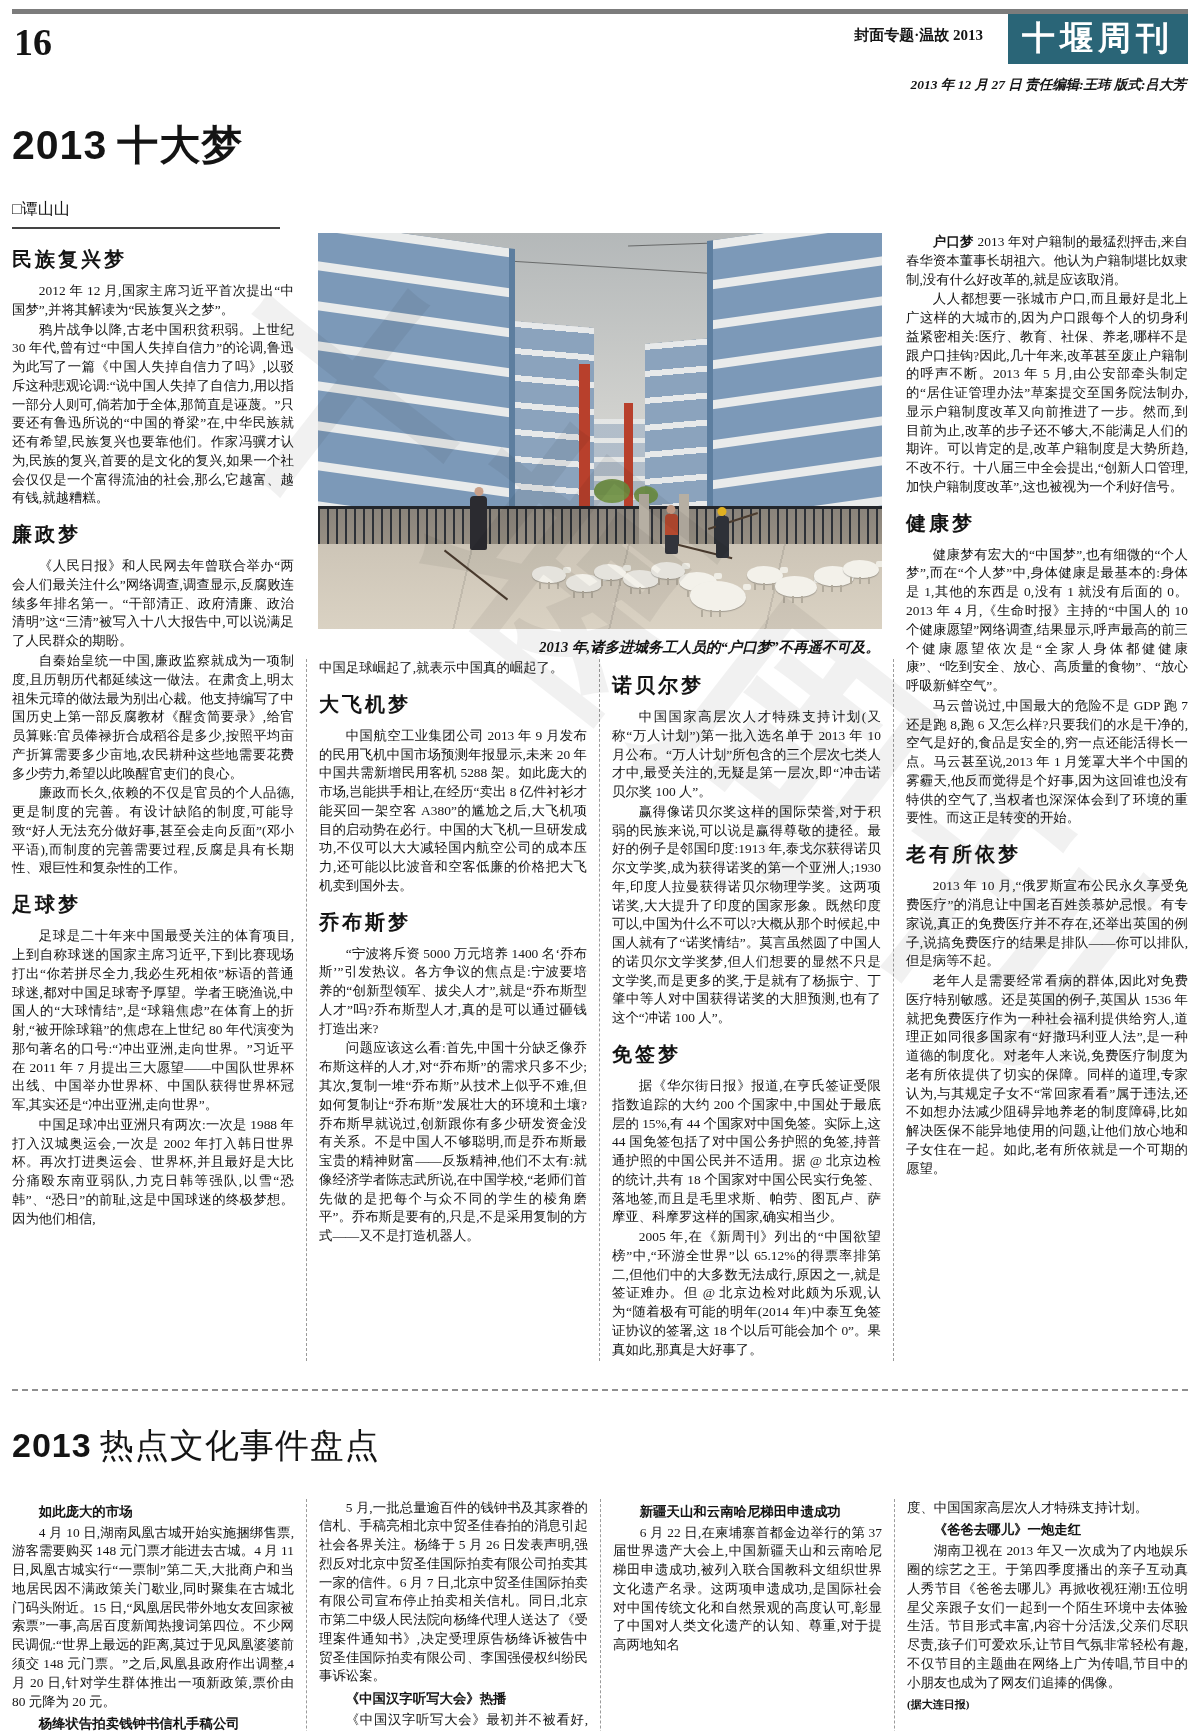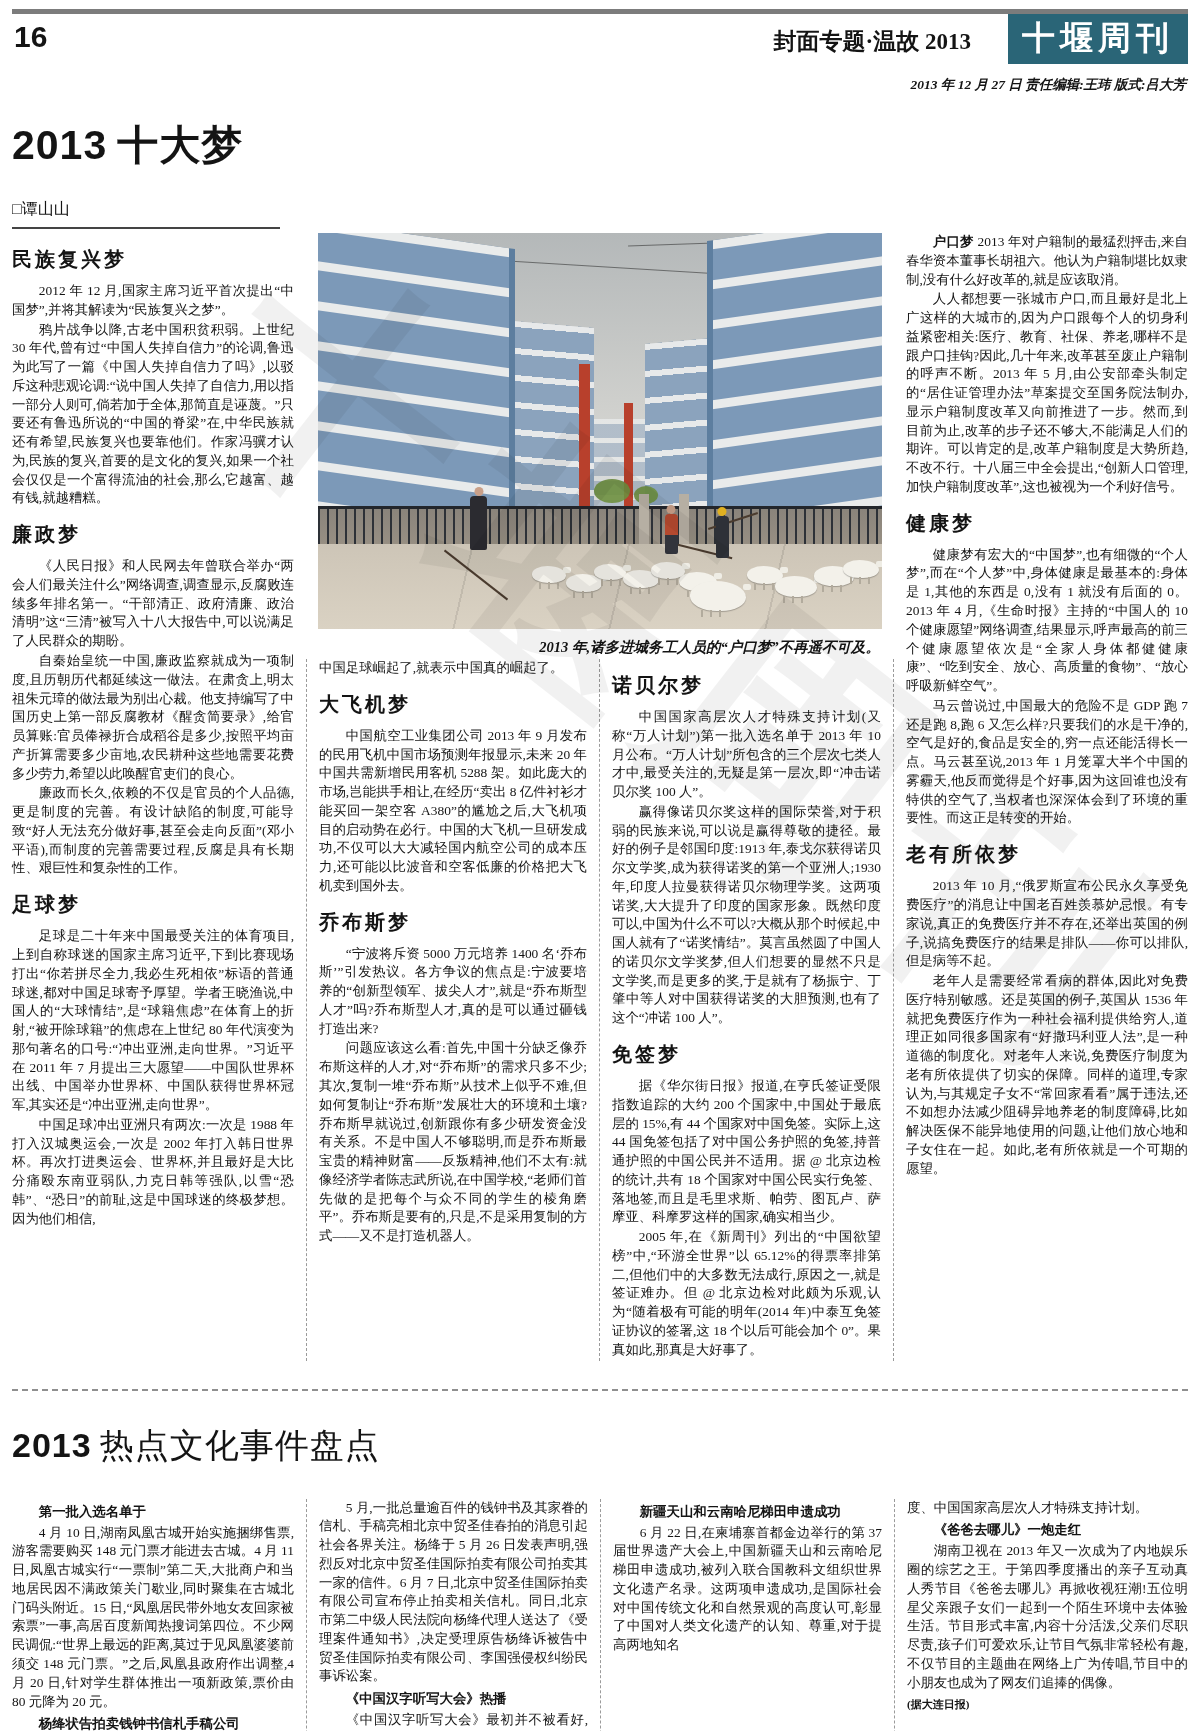--- a/index.html
+++ b/index.html
@@ -2,25 +2,25 @@
 <html><head>
 <meta charset="utf-8">
 <style>
   * { margin:0; padding:0; box-sizing:border-box; }
   body { background:#e9e9e9; font-family:"Liberation Serif", serif; }
   .page { position:relative; width:1200px; min-height:1731px; margin:0 auto; background:#fff;
           color:#141414; padding:0 12px 20px; overflow:hidden; }
   
   .top-rule { height:5px; background:#7c7c7c; margin-top:9px; }
   .hdr { position:relative; height:88px; }
-  .page-num { position:absolute; left:2px; top:6px; font-family:Liberation Sans, sans-serif;
-              font-size:30px; font-weight:bold; }
+  .page-num { position:absolute; left:2px; top:6px; font-family:Liberation Serif, serif;
+              font-size:38px; font-weight:bold; }
   .brand-box { position:absolute; right:0; top:0; background:#2a6577; color:#fff;
                font-size:33px; font-weight:bold; padding:6px 14px; letter-spacing:5px; line-height:1.15; }
-  .section-title { position:absolute; right:217px; top:12px; font-size:23px; font-weight:bold; white-space:nowrap; }
+  .section-title { position:absolute; right:205px; top:12px; font-size:15px; font-weight:bold; white-space:nowrap; }
   .dateline { position:absolute; right:2px; top:62px; font-size:13.5px; font-weight:bold;
               font-style:italic; white-space:nowrap; }
   
   .a1-title { margin-top:16px; font-size:41px; font-weight:bold; letter-spacing:1px; }
   .a1-title .digits { font-family:"Liberation Sans",sans-serif; margin-right:10px; }
   .byline { margin-top:26px; width:268px; border-bottom:2px solid #444; padding-bottom:7px; font-size:16px; }
   .a1-grid { display:grid; grid-template-columns:repeat(4,1fr); grid-template-rows:auto 1fr; margin-top:4px; }
   .a1-col1 { grid-column:1; grid-row:1 / span 2; padding-right:12px; }
   .a1-photoblock { grid-column:2 / span 2; grid-row:1; padding:0 12px; }
   .a1-col2 { grid-column:2; grid-row:2; padding:0 12px; border-left:1px dashed #9a9a9a; border-right:1px dashed #9a9a9a; }
@@ -177,21 +177,21 @@
   </div>
 
   <div class="watermark">十堰周刊</div>
 
   <div class="big-dash"></div>
 
   <h2 class="a2-title"><span class="digits">2013</span><span class="rest">热点文化事件盘点</span></h2>
 
   <div class="a2-grid">
     <div class="a2-col">
-        <p class="sub-h">第一批入选名单于</p>
+        <p class="sub-h">如此庞大的市场</p>
         <p class="para">4 月 10 日,湖南凤凰古城开始实施捆绑售票,游客需要购买 148 元门票才能进去古城。4 月 11 日,凤凰古城实行“一票制”第二天,大批商户和当地居民因不满政策关门歇业,同时聚集在古城北门码头附近。15 日,“凤凰居民带外地女友回家被索票”一事,高居百度新闻热搜词第四位。不少网民调侃:“世界上最远的距离,莫过于见凤凰婆婆前须交 148 元门票。”之后,凤凰县政府作出调整,4 月 20 日,针对学生群体推出一项新政策,票价由 80 元降为 20 元。</p>
         <p class="sub-h">杨绛状告拍卖钱钟书信札手稿公司</p>
       </div>
     <div class="a2-col">
         <p class="para">5 月,一批总量逾百件的钱钟书及其家眷的信札、手稿亮相北京中贸圣佳春拍的消息引起社会各界关注。杨绛于 5 月 26 日发表声明,强烈反对北京中贸圣佳国际拍卖有限公司拍卖其一家的信件。6 月 7 日,北京中贸圣佳国际拍卖有限公司宣布停止拍卖相关信札。同日,北京市第二中级人民法院向杨绛代理人送达了《受理案件通知书》,决定受理原告杨绛诉被告中贸圣佳国际拍卖有限公司、李国强侵权纠纷民事诉讼案。</p>
         <p class="sub-h">《中国汉字听写大会》热播</p>
         <p class="para">《中国汉字听写大会》最初并不被看好,首播时段也被放在了科教频道并不太</p>
       </div>
     <div class="a2-col">
         <p class="sub-h">新疆天山和云南哈尼梯田申遗成功</p>

